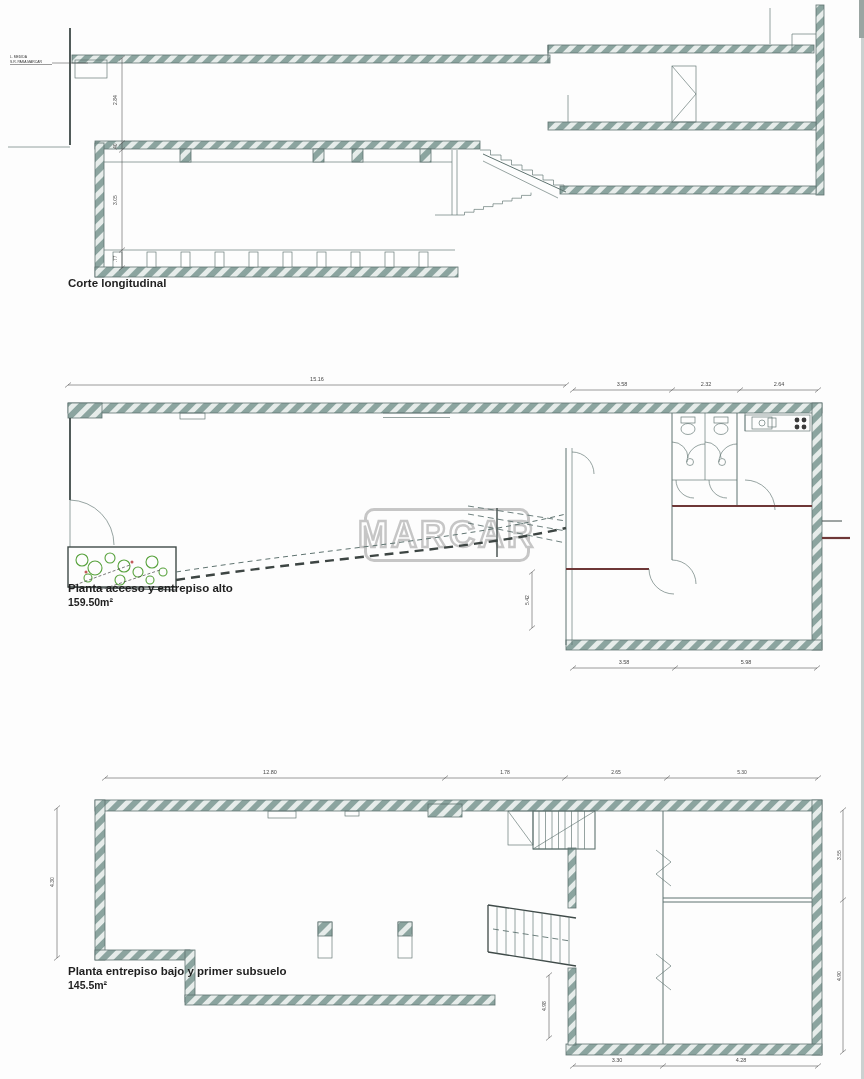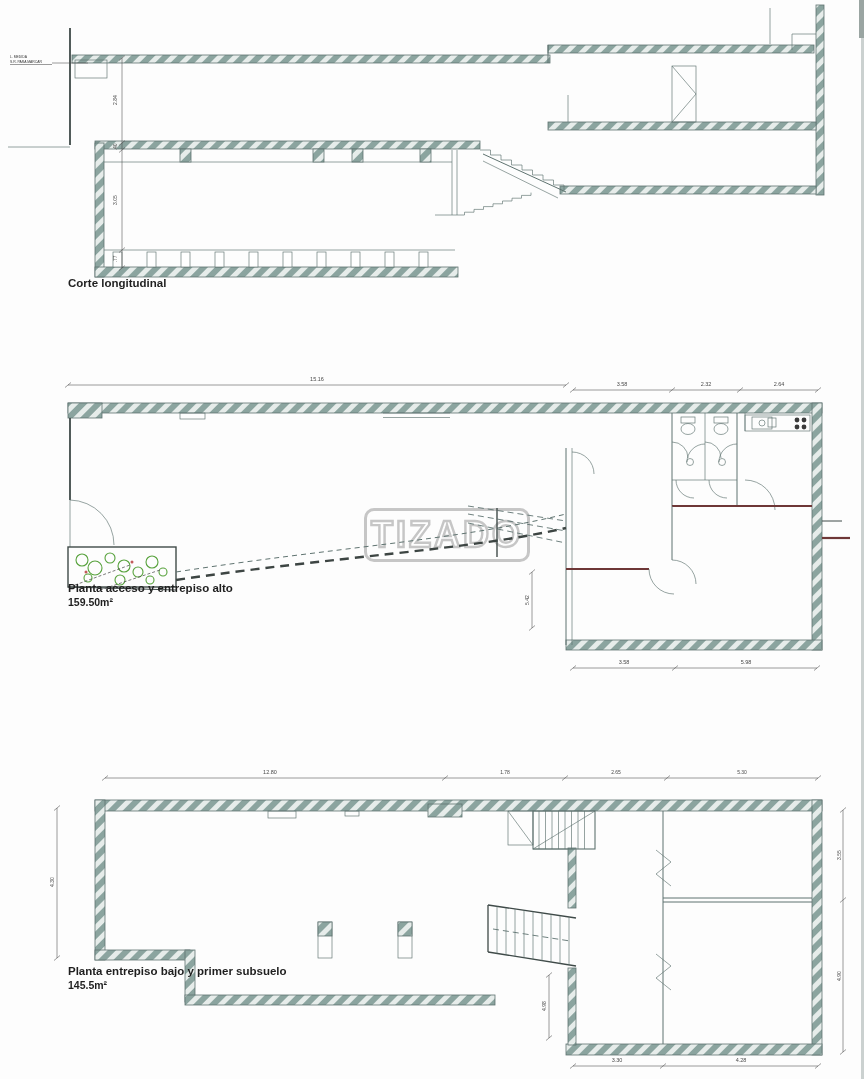--- a/index.html
+++ b/index.html
@@ -38,21 +38,21 @@
   .area { font-size:10.5px; font-weight:700; fill:var(--text,#1f1f1f); }
   #edge-strip  { position:absolute; right:0; top:0; width:3px; height:100%; background:#b9c2c0; opacity:.75; z-index:3; }
   #edge-strip2 { position:absolute; right:0; top:0; width:5px; height:38px; background:#9aa5a2; z-index:3; }
 </style>
 </head>
 <body>
 
 <div id="page">
 
   <div id="wm">
-    <span>TIZADO</span>
+    <span>MARCAR</span>
   </div>
 
   <svg id="drawing" width="864" height="1079" viewBox="0 0 864 1079" xmlns="http://www.w3.org/2000/svg">
     <defs>
       <pattern id="hatchp" patternUnits="userSpaceOnUse" width="11" height="11" patternTransform="rotate(45)">
         <rect width="11" height="11" style="fill:var(--hatch_light,#e6ecea)"></rect>
         <rect width="6" height="11" style="fill:var(--hatch_dark,#8ba49f)"></rect>
       </pattern>
     </defs>
 

